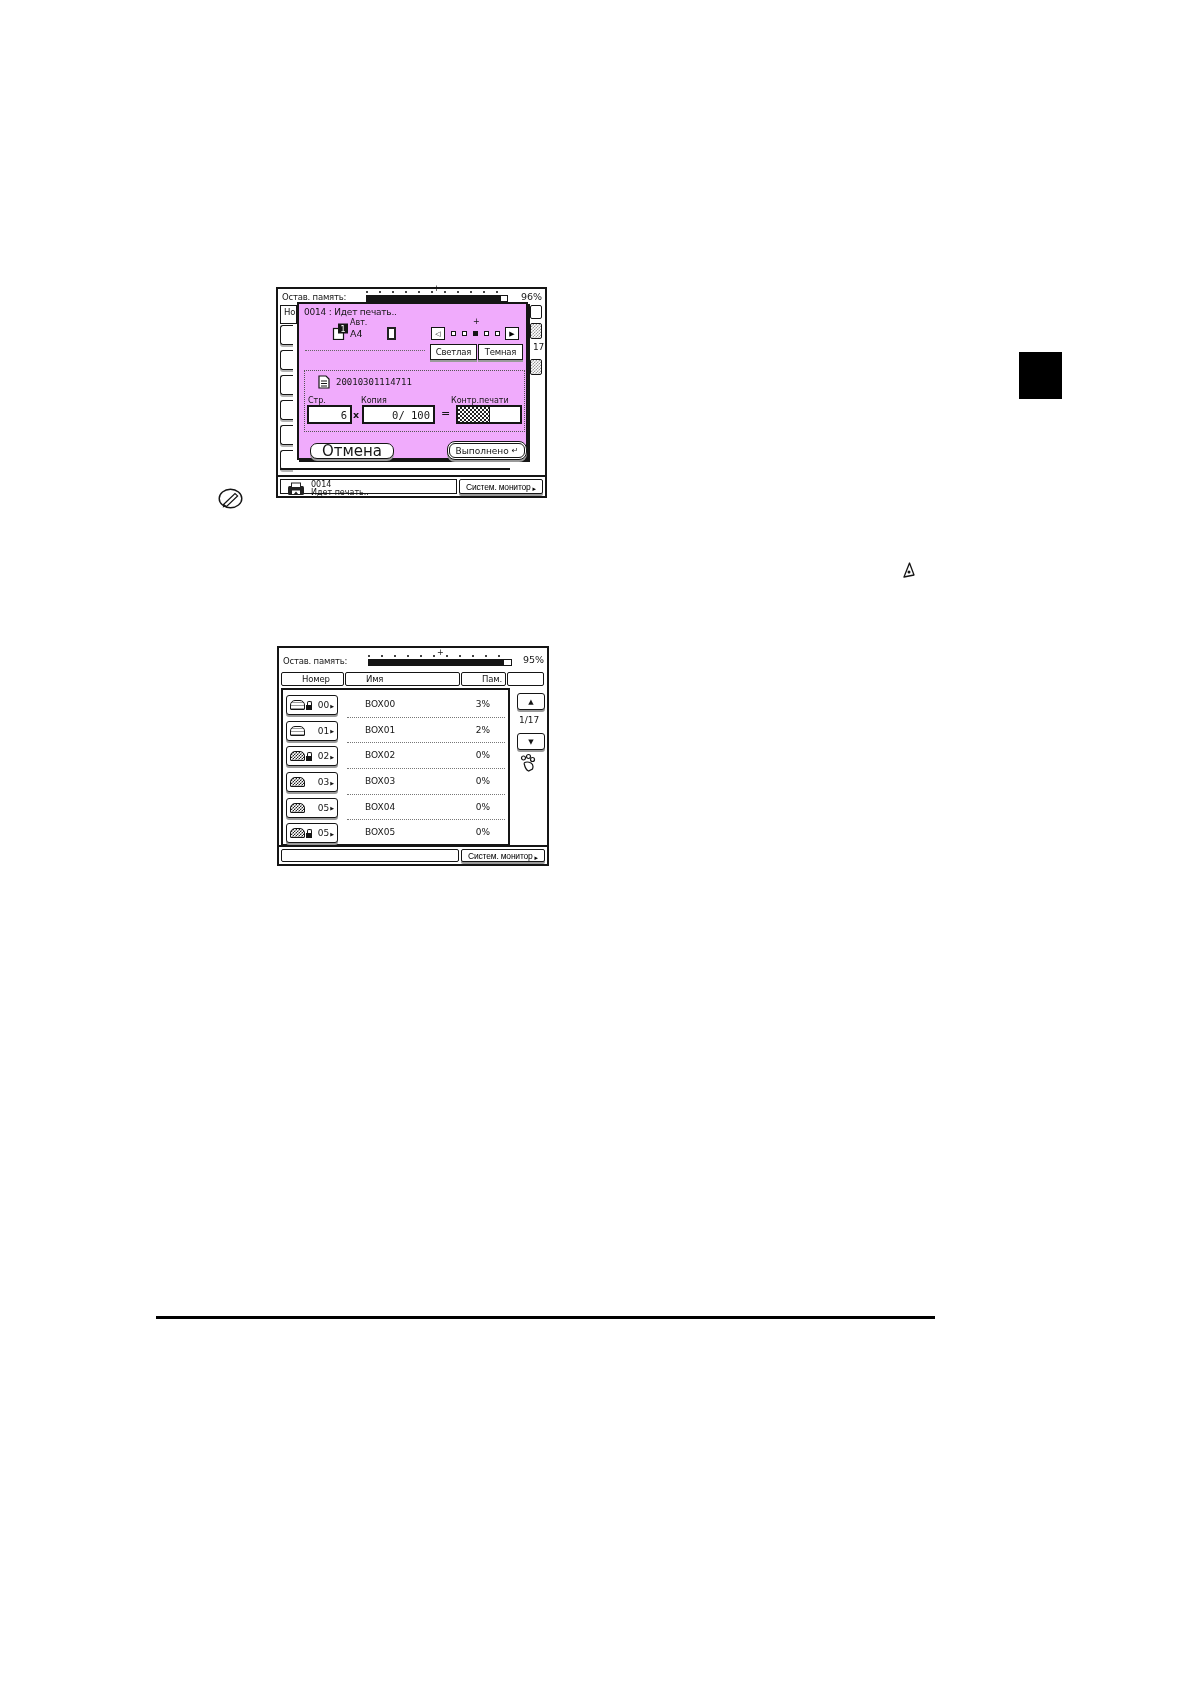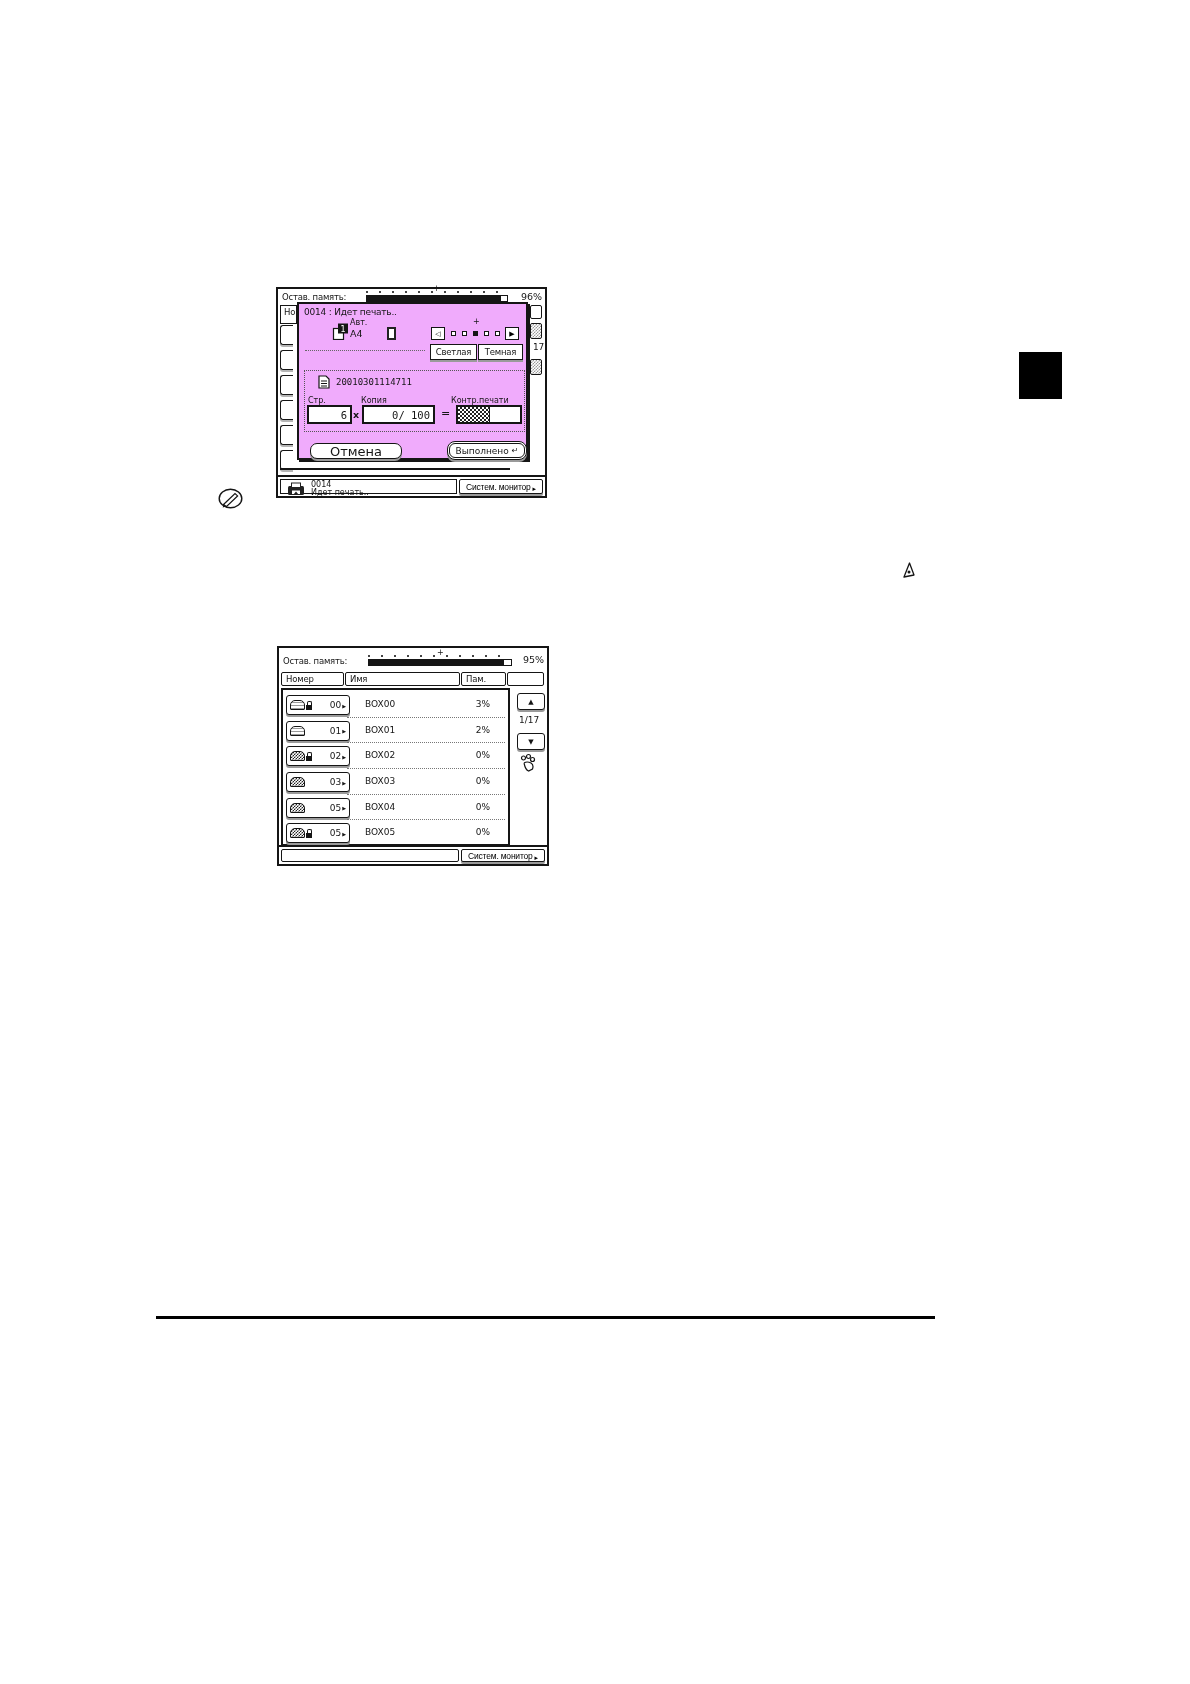--- a/index.html
+++ b/index.html
@@ -61,47 +61,47 @@
   .g-doc{position:absolute;left:13px;top:4px}
   .g-num{position:absolute;left:31px;top:6px;font-size:9px}
   .g-lab{position:absolute;top:25px;font-size:8px}
   .g-l1{left:3px}.g-l2{left:56px}.g-l3{left:146px}
   .g-box{position:absolute;top:34px;height:19px;border:2px solid #151515;background:#fff;display:flex;align-items:center;justify-content:flex-end;padding-right:3px;font-size:10.5px}
   .g-pages{left:2px;width:45px}.g-copies{left:57px;width:73px}
   .g-ctrl{left:151px;width:66px;justify-content:flex-start;padding:0}
   .g-ctrl .fill{height:100%;border-right:1px solid #151515}
   .g-x{position:absolute;left:48px;top:38px;font-size:9.5px;font-weight:bold}
   .g-eq{position:absolute;left:136px;top:36px;font-size:11px}
-  .btn-cancel{position:absolute;left:11px;top:139px;width:92px;height:16px;border-radius:7px;font-size:13px}
+  .btn-cancel{position:absolute;left:11px;top:139px;width:84px;height:16px;border-radius:7px;font-size:15px}
   .btn-done-outer{position:absolute;left:148px;top:137px;width:80px;height:19px;border:1px solid #151515;border-radius:8px;padding:1px;box-shadow:0 2px 0 0 #9a9a9a;background:#fff}
   .btn-done-inner{width:100%;height:100%;border:1px solid #151515;border-radius:6px;display:flex;align-items:center;justify-content:center;gap:3px;font-size:9px}
   .enter-glyph{font-size:8px}
 
   .statusbar{position:absolute;left:0;right:0;bottom:0;height:21px;border-top:2px solid #151515;background:#fff}
   .sb-cell{position:absolute;left:2px;top:2px;bottom:2px;right:88px;border:1px solid #151515}
   .sb-printer{position:absolute;left:6px;top:2px}
   .sb-jobid{position:absolute;left:30px;top:0;font-size:8px}
   .sb-status{position:absolute;left:30px;top:8px;font-size:8px}
   .sysmon{position:absolute;right:2px;top:2px;bottom:2px;width:84px;border:1px solid #151515;border-radius:2px;box-shadow:0 2px 0 0 #9a9a9a;background:#fff;display:flex;align-items:center;justify-content:center;gap:2px;font-size:8.5px;letter-spacing:-.2px}
   .sysmon .arrow{font-size:7px;margin-top:4px}
 
   
   .s2{left:277px;top:646px;width:272px;height:220px}
   .s2 .mem-label{position:absolute;left:4px;top:8px}
   .s2 .ticks{left:89px;right:38px;top:7px}
   .s2 .tickplus{left:158px;top:1px}
   .s2 .membar{left:89px;top:11px;width:144px}
   .s2 .mem-pct{position:absolute;right:3px;top:6px;font-size:9.5px}
-  .hcell{position:absolute;top:24px;height:14px;border:1px solid #151515;border-radius:2px;font-size:8.5px;letter-spacing:-.2px;padding:1px 0 0 4px;overflow:hidden;white-space:nowrap;background:#fff}
+  .hcell{position:absolute;top:24px;height:14px;border:1px solid #151515;border-radius:2px;font-size:8.5px;letter-spacing:-.2px;padding:1px 0 0 20px;overflow:hidden;white-space:nowrap;background:#fff}
   .hc-num{left:2px;width:63px}.hc-name{left:66px;width:115px}.hc-mem{left:182px;width:45px}.hc-empty{left:228px;right:3px}
   #box-list{position:absolute;left:2px;top:40px;width:229px;height:158px;border:2px solid #151515;background:#fff;padding-top:2px}
   .box-row{position:relative;height:25.7px}
   .box-row::after{content:"";position:absolute;left:64px;right:3px;bottom:0;border-bottom:1px dotted #777}
   .box-row:last-child::after{border-bottom:none}
-  .box-btn{position:absolute;left:3px;top:3px;width:64px;height:20px;border-radius:3px;gap:1px;padding:0 3px;justify-content:center;font-size:9px}
+  .box-btn{position:absolute;left:3px;top:3px;width:52px;height:20px;border-radius:3px;gap:1px;padding:0 3px;justify-content:center;font-size:9px}
   .box-icon{width:15px;height:10px;border:1px solid #151515;border-radius:5px 5px 1px 1px;flex:none}
   .box-icon.light{background-image:repeating-linear-gradient(0deg,#999 0 1px,#fff 1px 3px)}
   .box-icon.dark{background-size:3px 3px;background-position:0 0,1.5px 1.5px}
   .lock-icon{width:6px;height:5px;background:#151515;position:relative;margin-top:5px;flex:none}
   .lock-icon::before{content:"";position:absolute;left:1px;top:-4px;width:3px;height:4px;border:1px solid #151515;border-bottom:none;border-radius:2px 2px 0 0}
   .box-num{margin-left:auto}
   .box-arrow{font-size:5px;line-height:5px;margin-top:2px}
   .box-name{position:absolute;left:82px;top:7px;font-size:9px}
   .box-mem{position:absolute;left:182px;width:36px;top:7px;font-size:9px;text-align:center}
   .pager-btn{position:absolute;left:238px;width:28px;height:17px;border-radius:3px;font-size:7px}

